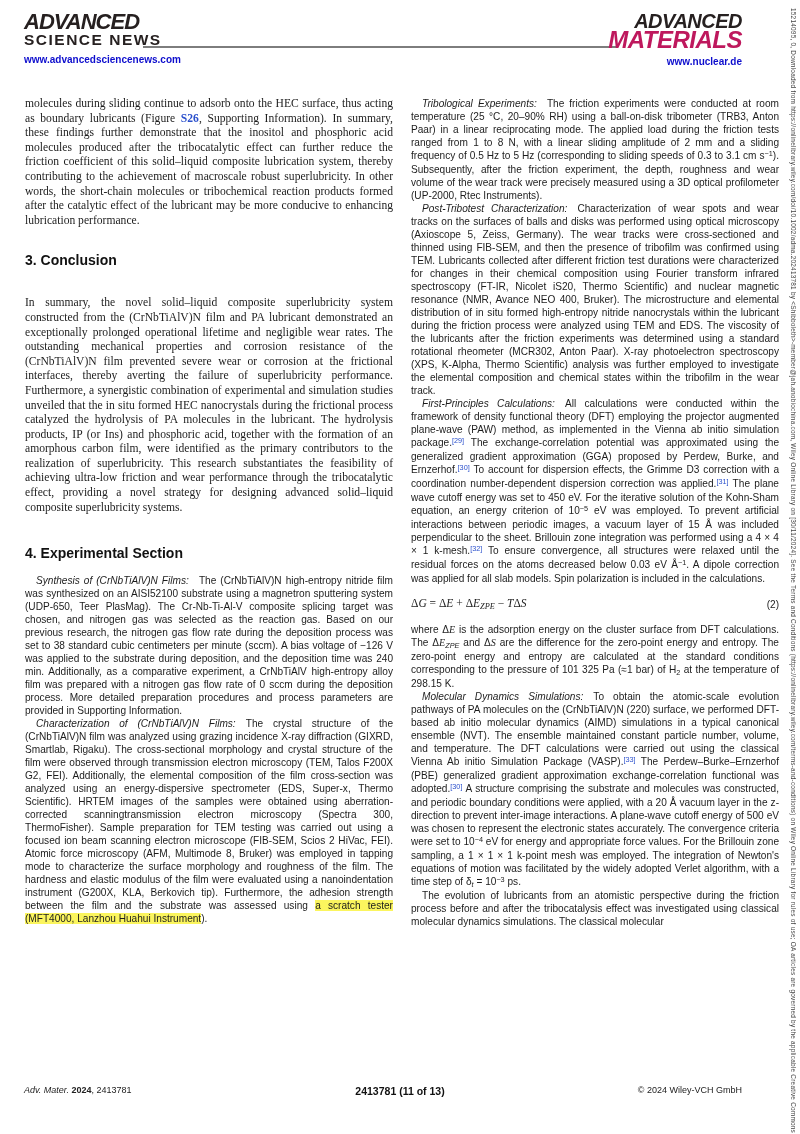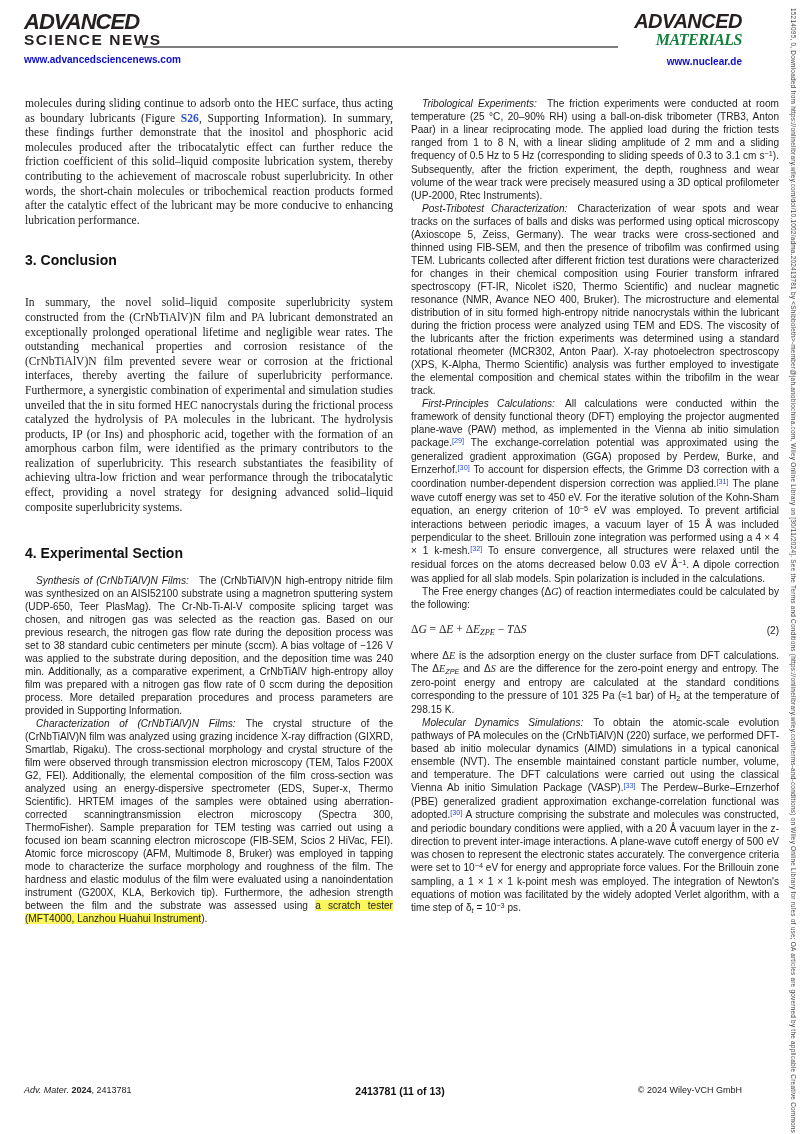--- a/index.html
+++ b/index.html
@@ -10,22 +10,22 @@
   
   .hdr-left{position:absolute;left:24px;top:12px;}
   .asn-l1{font-family:"Liberation Sans",sans-serif;font-weight:bold;font-style:italic;
           font-size:22px;line-height:20px;letter-spacing:-1px;color:#262020;}
   .asn-l2{font-family:"Liberation Sans",sans-serif;font-weight:bold;font-size:15.5px;
           letter-spacing:1.5px;color:#262020;line-height:16px;}
   .hdr-rule{position:absolute;left:143px;top:46px;width:475px;height:2px;background:#7d7d7d;}
   .hdr-right{position:absolute;right:58px;top:12px;text-align:right;}
   .am-l1{font-family:"Liberation Sans",sans-serif;font-weight:bold;font-style:italic;
          font-size:20px;line-height:18px;letter-spacing:-0.5px;color:#262020;}
-  .am-l2{font-family:Liberation Serif, serif;font-weight:bold;font-style:italic;
-         font-size:16px;line-height:19px;letter-spacing:-0.5px;color:#15803d;}
+  .am-l2{font-family:Liberation Sans, sans-serif;font-weight:bold;font-style:italic;
+         font-size:24px;line-height:19px;letter-spacing:-0.5px;color:#be185d;}
   .url{font-weight:bold;font-size:10px;color:#0d0dcd;cursor:pointer;}
   .url-left{position:absolute;left:24px;top:54px;}
   .url-right{position:absolute;right:58px;top:56px;text-align:right;}
 
   
   .col{position:absolute;top:97px;width:368px;text-align:justify;}
   .col-left{left:25px;}
   .col-right{left:411px;}
   .serif{font-family:"Liberation Serif",serif;font-size:11.6px;line-height:14.6px;}
   .sans{font-family:"Liberation Sans",sans-serif;font-size:10.1px;line-height:13px;}
@@ -86,27 +86,27 @@
     <p class="serif">In summary, the novel solid–liquid composite superlubricity system constructed from the (CrNbTiAlV)N film and PA lubricant demonstrated an exceptionally prolonged operational lifetime and negligible wear rates. The outstanding mechanical properties and corrosion resistance of the (CrNbTiAlV)N film prevented severe wear or corrosion at the frictional interfaces, thereby averting the failure of superlubricity performance. Furthermore, a synergistic combination of experimental and simulation studies unveiled that the in situ formed HEC nanocrystals during the frictional process catalyzed the hydrolysis of PA molecules in the lubricant. The hydrolysis products, IP (or Ins) and phosphoric acid, together with the formation of an amorphous carbon film, were identified as the primary contributors to the realization of superlubricity. This research substantiates the feasibility of achieving ultra-low friction and wear performance through the tribocatalytic effect, providing a novel strategy for designing advanced solid–liquid composite superlubricity systems.</p>
     <h2 class="h-experimental">4. Experimental Section</h2>
     <p class="sans ind"><span class="seg-i">Synthesis of (CrNbTiAlV)N Films:</span> The (CrNbTiAlV)N high-entropy nitride film was synthesized on an AISI52100 substrate using a magnetron sputtering system (UDP-650, Teer PlasMag). The Cr-Nb-Ti-Al-V composite splicing target was chosen, and nitrogen gas was selected as the reaction gas. Based on our previous research, the nitrogen gas flow rate during the deposition process was set to 38 standard cubic centimeters per minute (sccm). A bias voltage of −126 V was applied to the substrate during deposition, and the deposition time was 240 min. Additionally, as a comparative experiment, a CrNbTiAlV high-entropy alloy film was prepared with a nitrogen gas flow rate of 0 sccm during the deposition process. More detailed preparation procedures and process parameters are provided in Supporting Information.</p>
     <p class="sans ind"><span class="seg-i">Characterization of (CrNbTiAlV)N Films:</span> The crystal structure of the (CrNbTiAlV)N film was analyzed using grazing incidence X-ray diffraction (GIXRD, Smartlab, Rigaku). The cross-sectional morphology and crystal structure of the film were observed through transmission electron microscopy (TEM, Talos F200X G2, FEI). Additionally, the elemental composition of the film cross-section was analyzed using an energy-dispersive spectrometer (EDS, Super-x, Thermo Scientific). HRTEM images of the samples were obtained using aberration-corrected scanningtransmission electron microscopy (Spectra 300, ThermoFisher). Sample preparation for TEM testing was carried out using a focused ion beam scanning electron microscope (FIB-SEM, Scios 2 HiVac, FEI). Atomic force microscopy (AFM, Multimode 8, Bruker) was employed in tapping mode to characterize the surface morphology and roughness of the film. The hardness and elastic modulus of the film were evaluated using a nanoindentation instrument (G200X, KLA, Berkovich tip). Furthermore, the adhesion strength between the film and the substrate was assessed using <span class="seg-hl">a scratch tester (MFT4000, Lanzhou Huahui Instrument</span>).</p>
   </div>
 
   <div class="col col-right sans">
     <p class="ind"><span class="seg-i">Tribological Experiments:</span> The friction experiments were conducted at room temperature (25 °C, 20–90% RH) using a ball-on-disk tribometer (TRB3, Anton Paar) in a linear reciprocating mode. The applied load during the friction tests ranged from 1 to 8 N, with a linear sliding amplitude of 2 mm and a sliding frequency of 0.5 Hz to 5 Hz (corresponding to sliding speeds of 0.3 to 3.1 cm s<span class="seg-sup">−1</span>). Subsequently, after the friction experiment, the depth, roughness and wear volume of the wear track were precisely measured using a 3D optical profilometer (UP-2000, Rtec Instruments).</p>
     <p class="ind"><span class="seg-i">Post-Tribotest Characterization:</span> Characterization of wear spots and wear tracks on the surfaces of balls and disks was performed using optical microscopy (Axioscope 5, Zeiss, Germany). The wear tracks were cross-sectioned and thinned using FIB-SEM, and then the presence of tribofilm was confirmed using TEM. Lubricants collected after different friction test durations were characterized for changes in their chemical composition using Fourier transform infrared spectroscopy (FT-IR, Nicolet iS20, Thermo Scientific) and nuclear magnetic resonance (NMR, Avance NEO 400, Bruker). The microstructure and elemental distribution of in situ formed high-entropy nitride nanocrystals within the lubricant during the friction process were analyzed using TEM and EDS. The viscosity of the lubricants after the friction experiments was determined using a standard rotational rheometer (MCR302, Anton Paar). X-ray photoelectron spectroscopy (XPS, K-Alpha, Thermo Scientific) analysis was further employed to investigate the elemental composition and chemical states within the tribofilm in the wear track.</p>
     <p class="ind"><span class="seg-i">First-Principles Calculations:</span> All calculations were conducted within the framework of density functional theory (DFT) employing the projector augmented plane-wave (PAW) method, as implemented in the Vienna ab initio simulation package.<span class="seg-suplink">[29]</span> The exchange-correlation potential was approximated using the generalized gradient approximation (GGA) proposed by Perdew, Burke, and Ernzerhof.<span class="seg-suplink">[30]</span> To account for dispersion effects, the Grimme D3 correction with a coordination number-dependent dispersion correction was applied.<span class="seg-suplink">[31]</span> The plane wave cutoff energy was set to 450 eV. For the iterative solution of the Kohn-Sham equation, an energy criterion of 10<span class="seg-sup">−5</span> eV was employed. To prevent artificial interactions between periodic images, a vacuum layer of 15 Å was included perpendicular to the sheet. Brillouin zone integration was performed using a 4 × 4 × 1 k-mesh.<span class="seg-suplink">[32]</span> To ensure convergence, all structures were relaxed until the residual forces on the atoms decreased below 0.03 eV Å<span class="seg-sup">−1</span>. A dipole correction was applied for all slab models. Spin polarization is included in the calculations.</p>
-    <p class="ind">The Free energy changes (Δ<span class="seg-m">G</span>) of reaction intermediates could be calculated by the following:</p>
     <div class="eq-row">
       <span>Δ<span class="seg-m">G</span> = Δ<span class="seg-m">E</span> + Δ<span class="seg-m">E</span><span class="seg-msub">ZPE</span> − <span class="seg-m">T</span>Δ<span class="seg-m">S</span></span>
       <span class="eq-num">(2)</span>
     </div>
     <p>where Δ<span class="seg-m">E</span> is the adsorption energy on the cluster surface from DFT calculations. The Δ<span class="seg-m">E</span><span class="seg-msub">ZPE</span> and Δ<span class="seg-m">S</span> are the difference for the zero-point energy and entropy. The zero-point energy and entropy are calculated at the standard conditions corresponding to the pressure of 101 325 Pa (≈1 bar) of H<span class="seg-sub">2</span> at the temperature of 298.15 K.</p>
     <p class="ind"><span class="seg-i">Molecular Dynamics Simulations:</span> To obtain the atomic-scale evolution pathways of PA molecules on the (CrNbTiAlV)N (220) surface, we performed DFT-based ab initio molecular dynamics (AIMD) simulations in a typical canonical ensemble (NVT). The ensemble maintained constant particle number, volume, and temperature. The DFT calculations were carried out using the classical Vienna Ab initio Simulation Package (VASP).<span class="seg-suplink">[33]</span> The Perdew–Burke–Ernzerhof (PBE) generalized gradient approximation exchange-correlation functional was adopted.<span class="seg-suplink">[30]</span> A structure comprising the substrate and molecules was constructed, and periodic boundary conditions were applied, with a 20 Å vacuum layer in the z-direction to prevent inter-image interactions. A plane-wave cutoff energy of 500 eV was chosen to represent the electronic states accurately. The convergence criteria were set to 10<span class="seg-sup">−4</span> eV for energy and appropriate force values. For the Brillouin zone sampling, a 1 × 1 × 1 k-point mesh was employed. The integration of Newton's equations of motion was facilitated by the widely adopted Verlet algorithm, with a time step of δ<span class="seg-msub">t</span> = 10<span class="seg-sup">−3</span> ps.</p>
+    <p class="ind">The evolution of lubricants from an atomistic perspective during the friction process before and after the tribocatalysis effect was investigated using classical molecular dynamics simulations. The classical molecular</p>
   </div>
 
   <div class="sidebar">15214095, 0, Downloaded from https://onlinelibrary.wiley.com/doi/10.1002/adma.202413781 by &lt;Shibboleth&gt;-member@jah.anobiochina.com, Wiley Online Library on [30/11/2024]. See the Terms and Conditions (https://onlinelibrary.wiley.com/terms-and-conditions) on Wiley Online Library for rules of use; OA articles are governed by the applicable Creative Commons License</div>
 
   <div class="footer">
     <div class="foot-left"><span class="seg-i">Adv. Mater.</span> <span class="seg-b">2024</span>, 2413781</div>
     <div class="foot-center">2413781 (11 of 13)</div>
     <div class="foot-right">© 2024 Wiley-VCH GmbH</div>
   </div>
 

